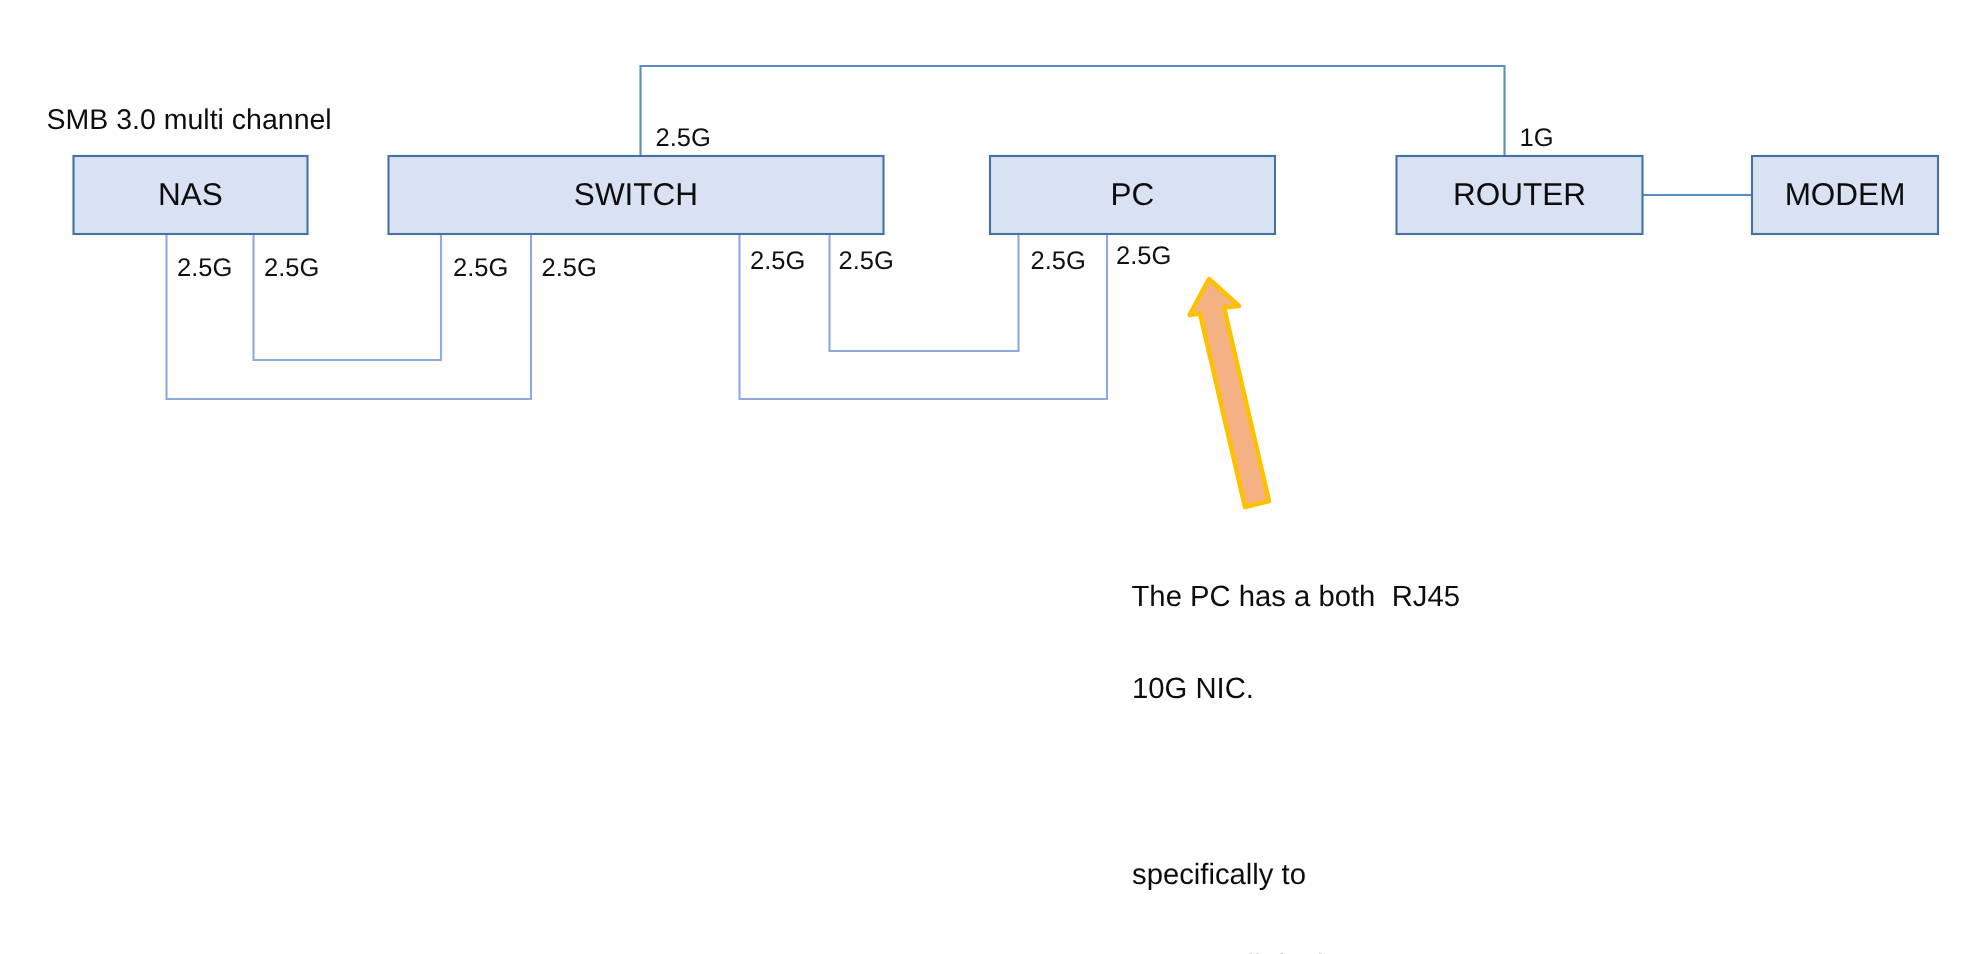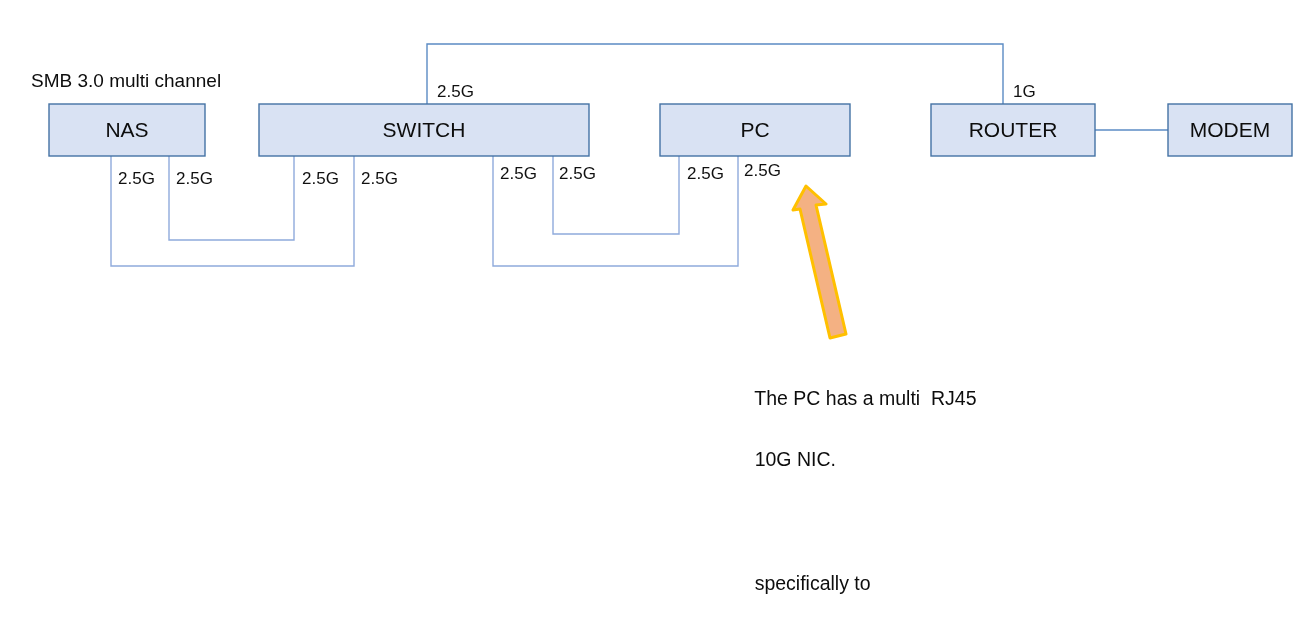--- a/index.html
+++ b/index.html
@@ -118,21 +118,21 @@
     <text class="speed-label" x="687" y="179">2.5G</text>
     <text class="speed-label" x="744" y="176">2.5G</text>
 
     <g>
       <polygon points="806,186 826,204 816,205 846,334 830,338 800,209 793,210" fill="#F4B183" stroke="#FFC000" stroke-width="3" stroke-linejoin="round"></polygon>
     </g>
 
   </svg>
 
   <div class="note-text" style="left:733px; top:352px; width:400px;">
-    <span>The PC has a multi  RJ45</span><br>
+    <span>The PC has a both  RJ45</span><br>
     <span>10G NIC.</span><br>
     <br>
     <span>specifically to</span><br>
     <span>“2.5G Full duplex”</span><br>
     <br>
     <br>
     
   </div>
 
 </div>

